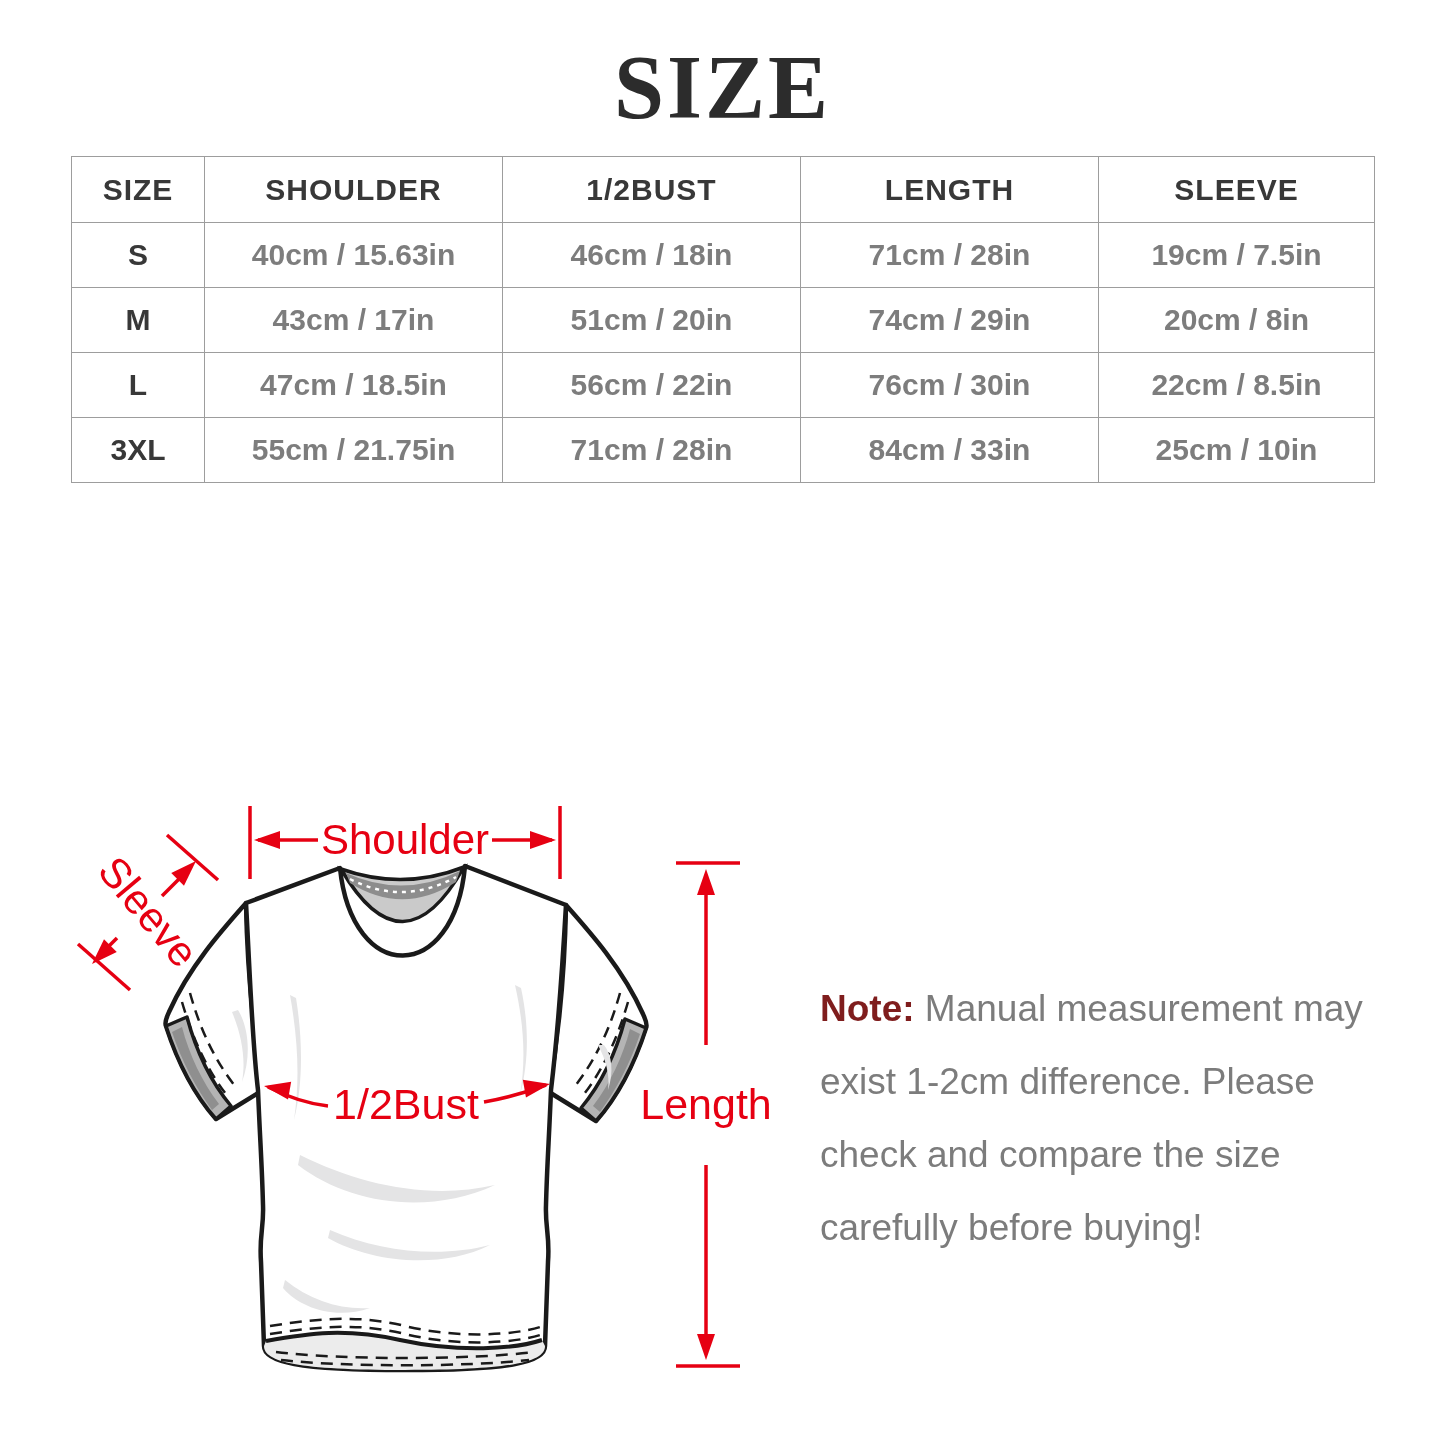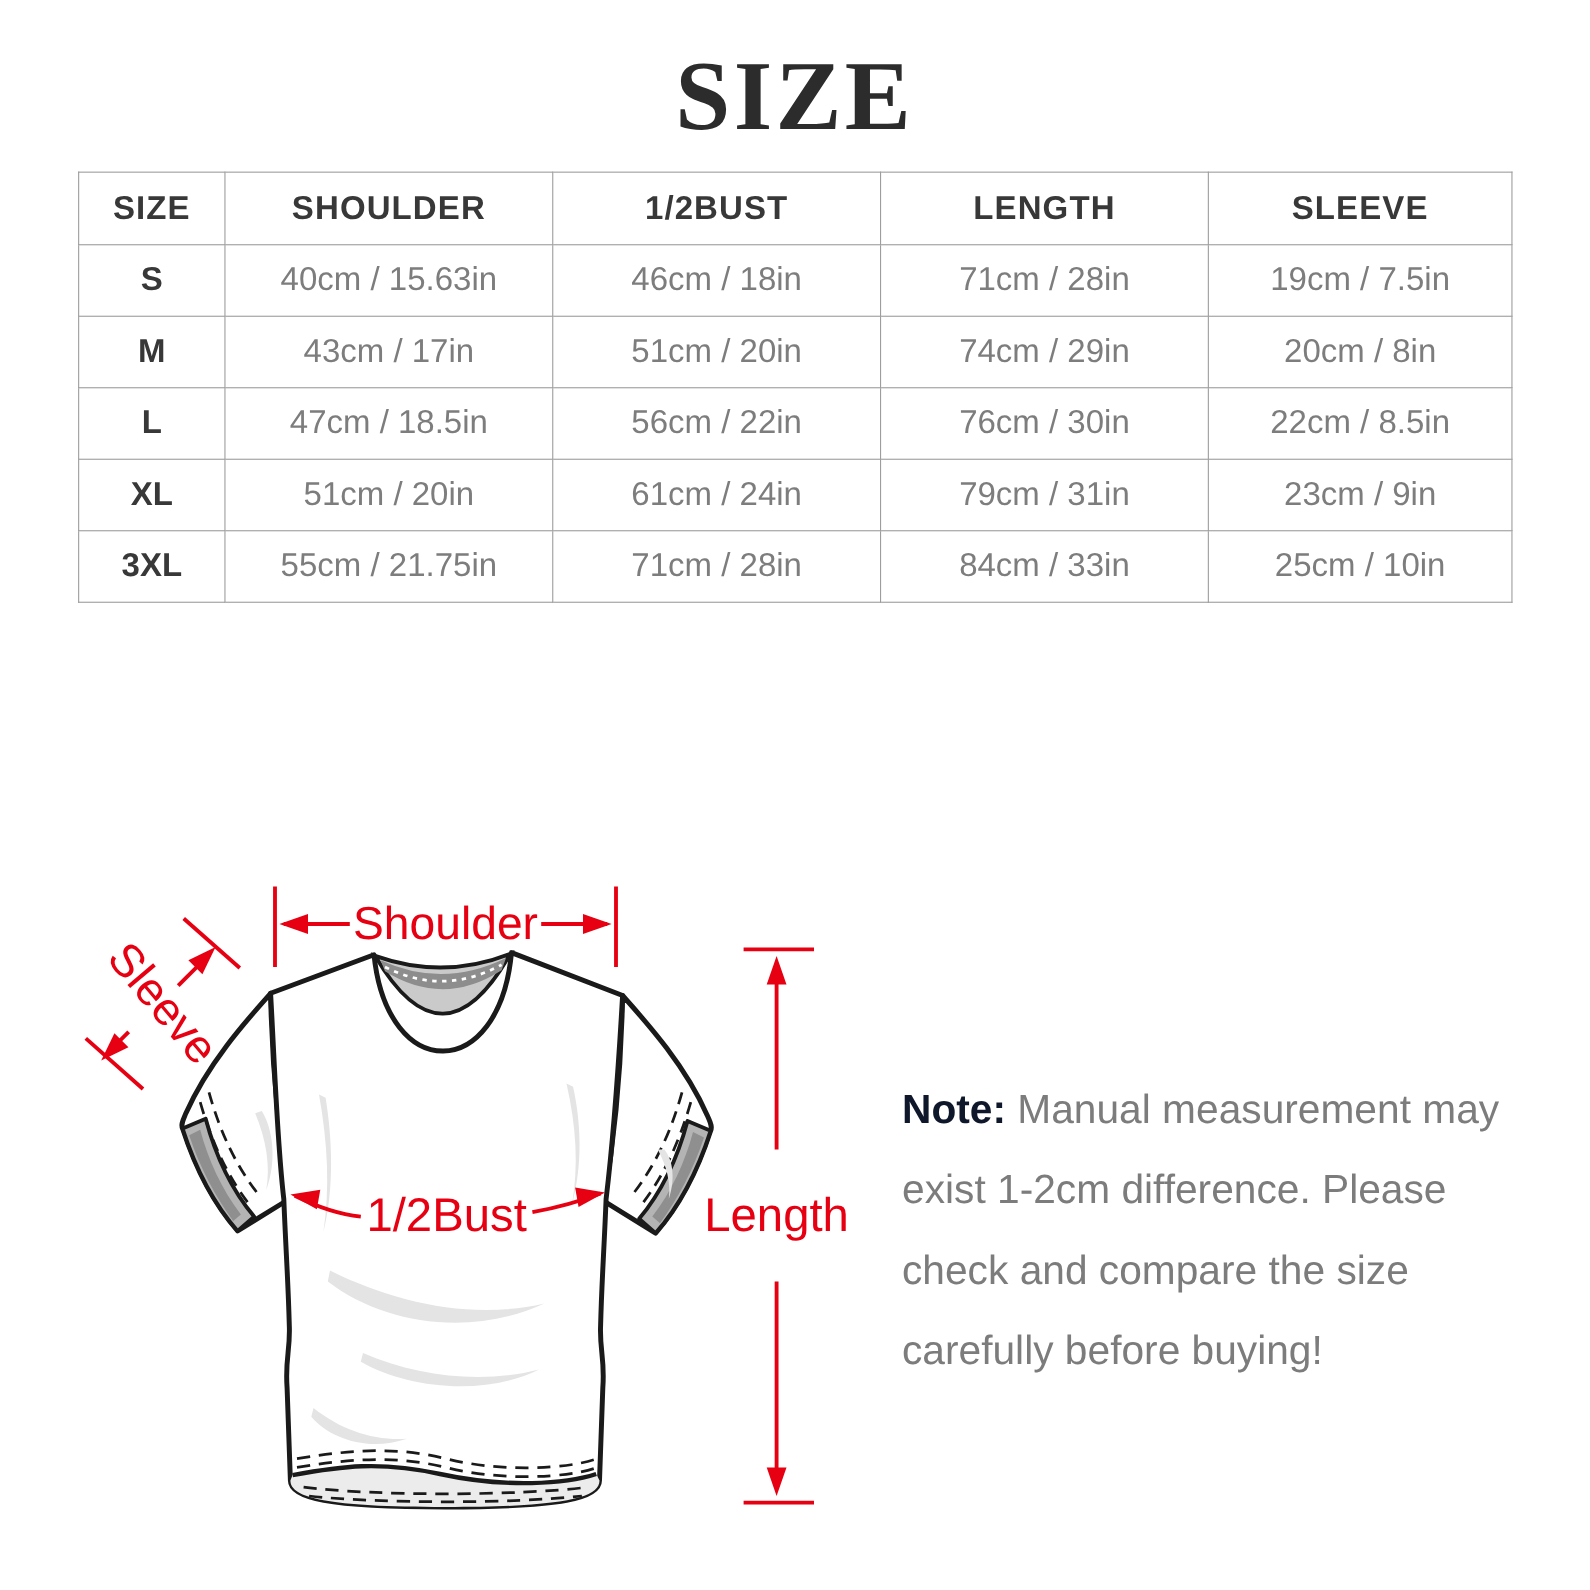--- a/index.html
+++ b/index.html
@@ -16,28 +16,28 @@
   }
   table.size-table {
     position:absolute; left:71px; top:156px; width:1303px;
     border-collapse:collapse; table-layout:fixed;
   }
   table.size-table th, table.size-table td {
     border:1.5px solid var(--border); text-align:center; vertical-align:middle;
     font-size:30px; padding:0;
   }
   table.size-table th { height:66px; font-weight:700; color:var(--head); letter-spacing:1px; }
-  table.size-table td { height:65px; color:var(--cell); font-weight:400; }
+  table.size-table td { height:65px; color:var(--cell); font-weight:700; }
   table.size-table td.size-col { font-weight:700; color:var(--head); }
   .diagram { position:absolute; left:60px; top:795px; width:720px; height:660px; }
   .note {
     position:absolute; left:820px; top:972px; width:560px;
     font-size:37px; line-height:73px; color:#7c7c7c;
   }
-  .note b { color:#0f172a; font-weight:700;text-align:right; }
+  .note b { color:#7f1d1d; font-weight:700;text-align:right; }
 </style>
 </head>
 <body>
 
 <div class="page-title">SIZE</div>
 
 <table class="size-table">
   <colgroup>
     <col style="width:133px">
       <col style="width:298px">
@@ -68,27 +68,20 @@
         <td>51cm / 20in</td>
         <td>74cm / 29in</td>
         <td>20cm / 8in</td>
       </tr>
       <tr>
         <td class="size-col">L</td>
         <td>47cm / 18.5in</td>
         <td>56cm / 22in</td>
         <td>76cm / 30in</td>
         <td>22cm / 8.5in</td>
-      </tr>
-      <tr>
-        <td class="size-col">XL</td>
-        <td>51cm / 20in</td>
-        <td>61cm / 24in</td>
-        <td>79cm / 31in</td>
-        <td>23cm / 9in</td>
       </tr>
       <tr>
         <td class="size-col">3XL</td>
         <td>55cm / 21.75in</td>
         <td>71cm / 28in</td>
         <td>84cm / 33in</td>
         <td>25cm / 10in</td>
       </tr>
     </tbody>
 </table>

